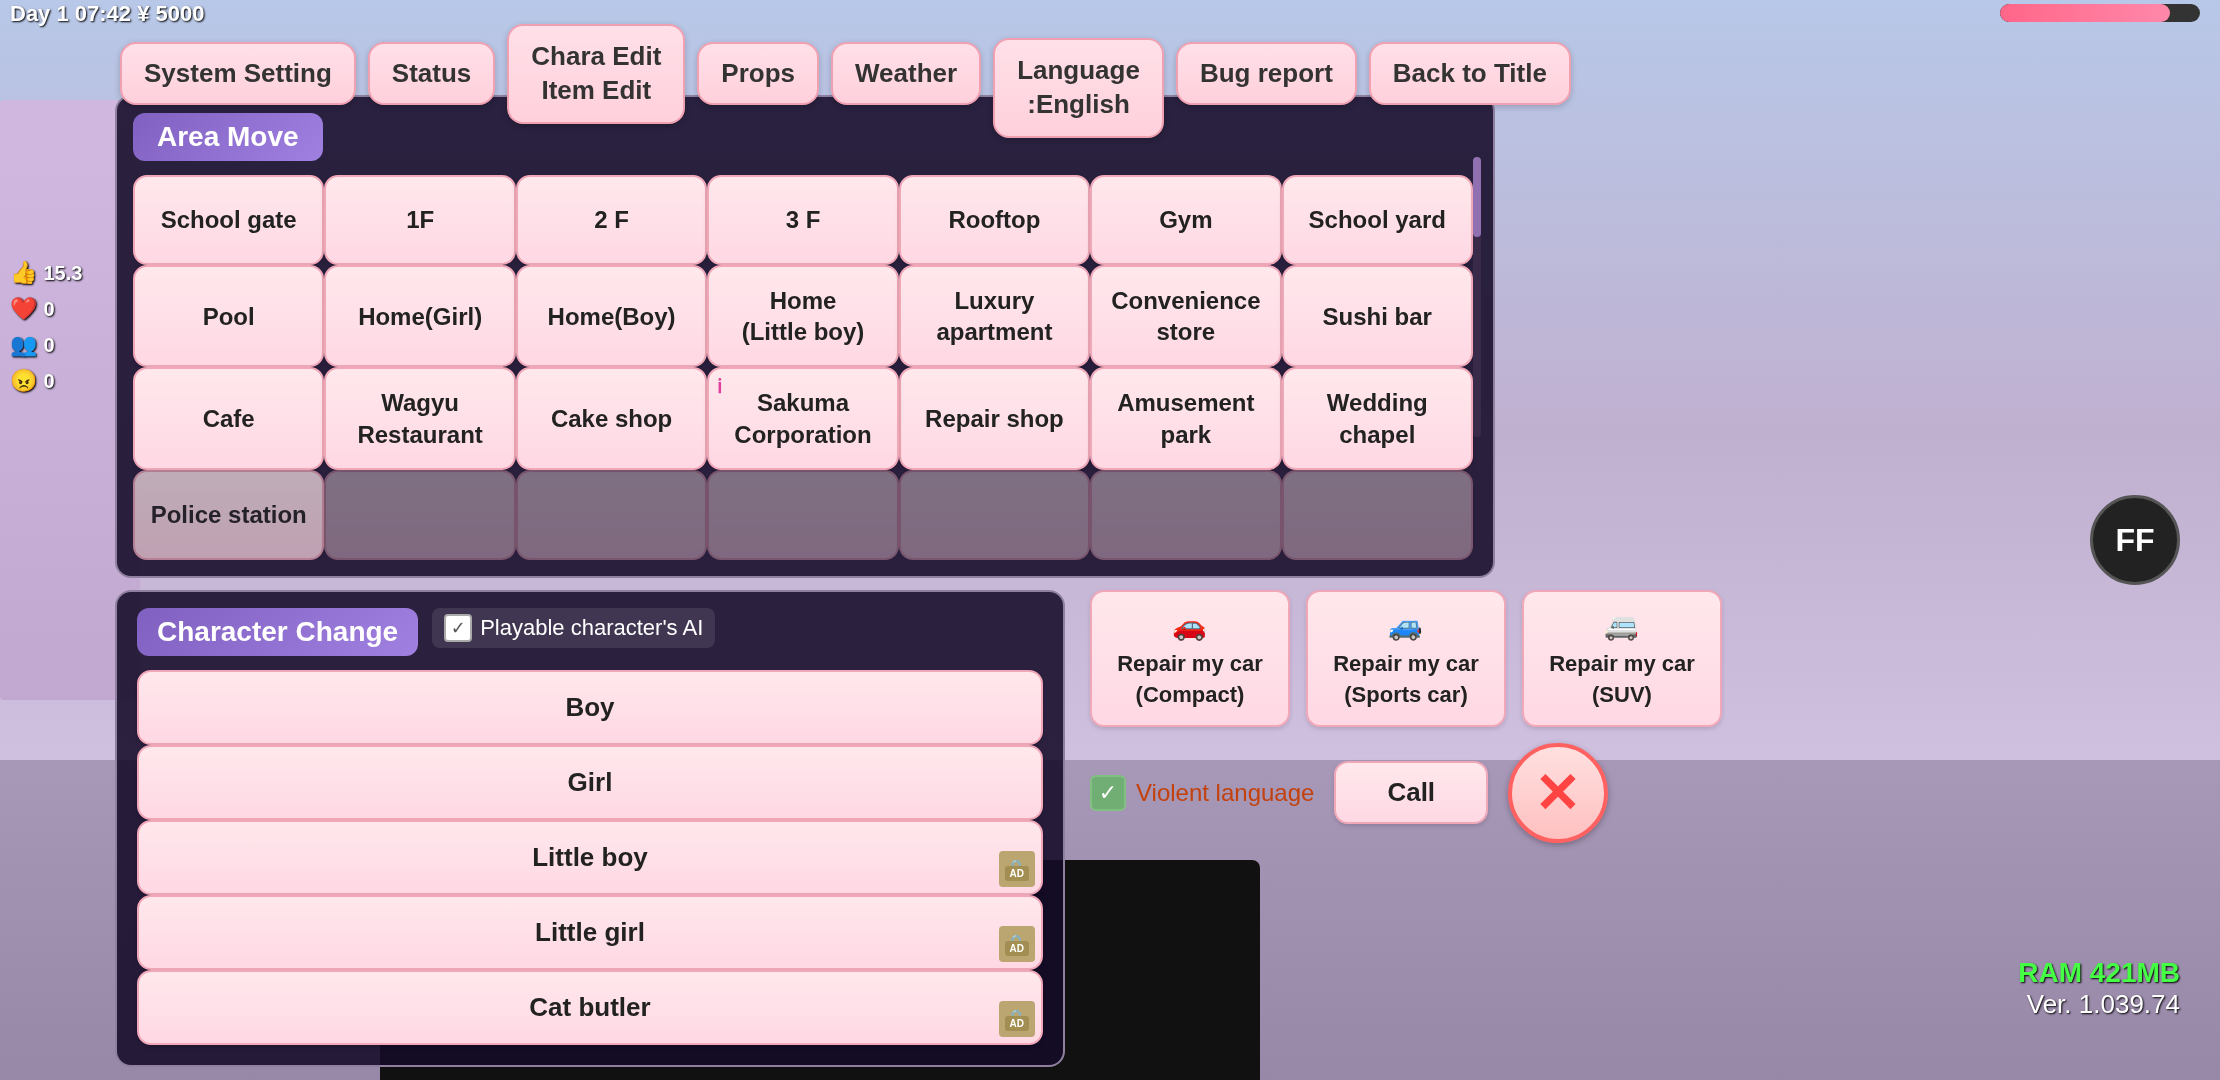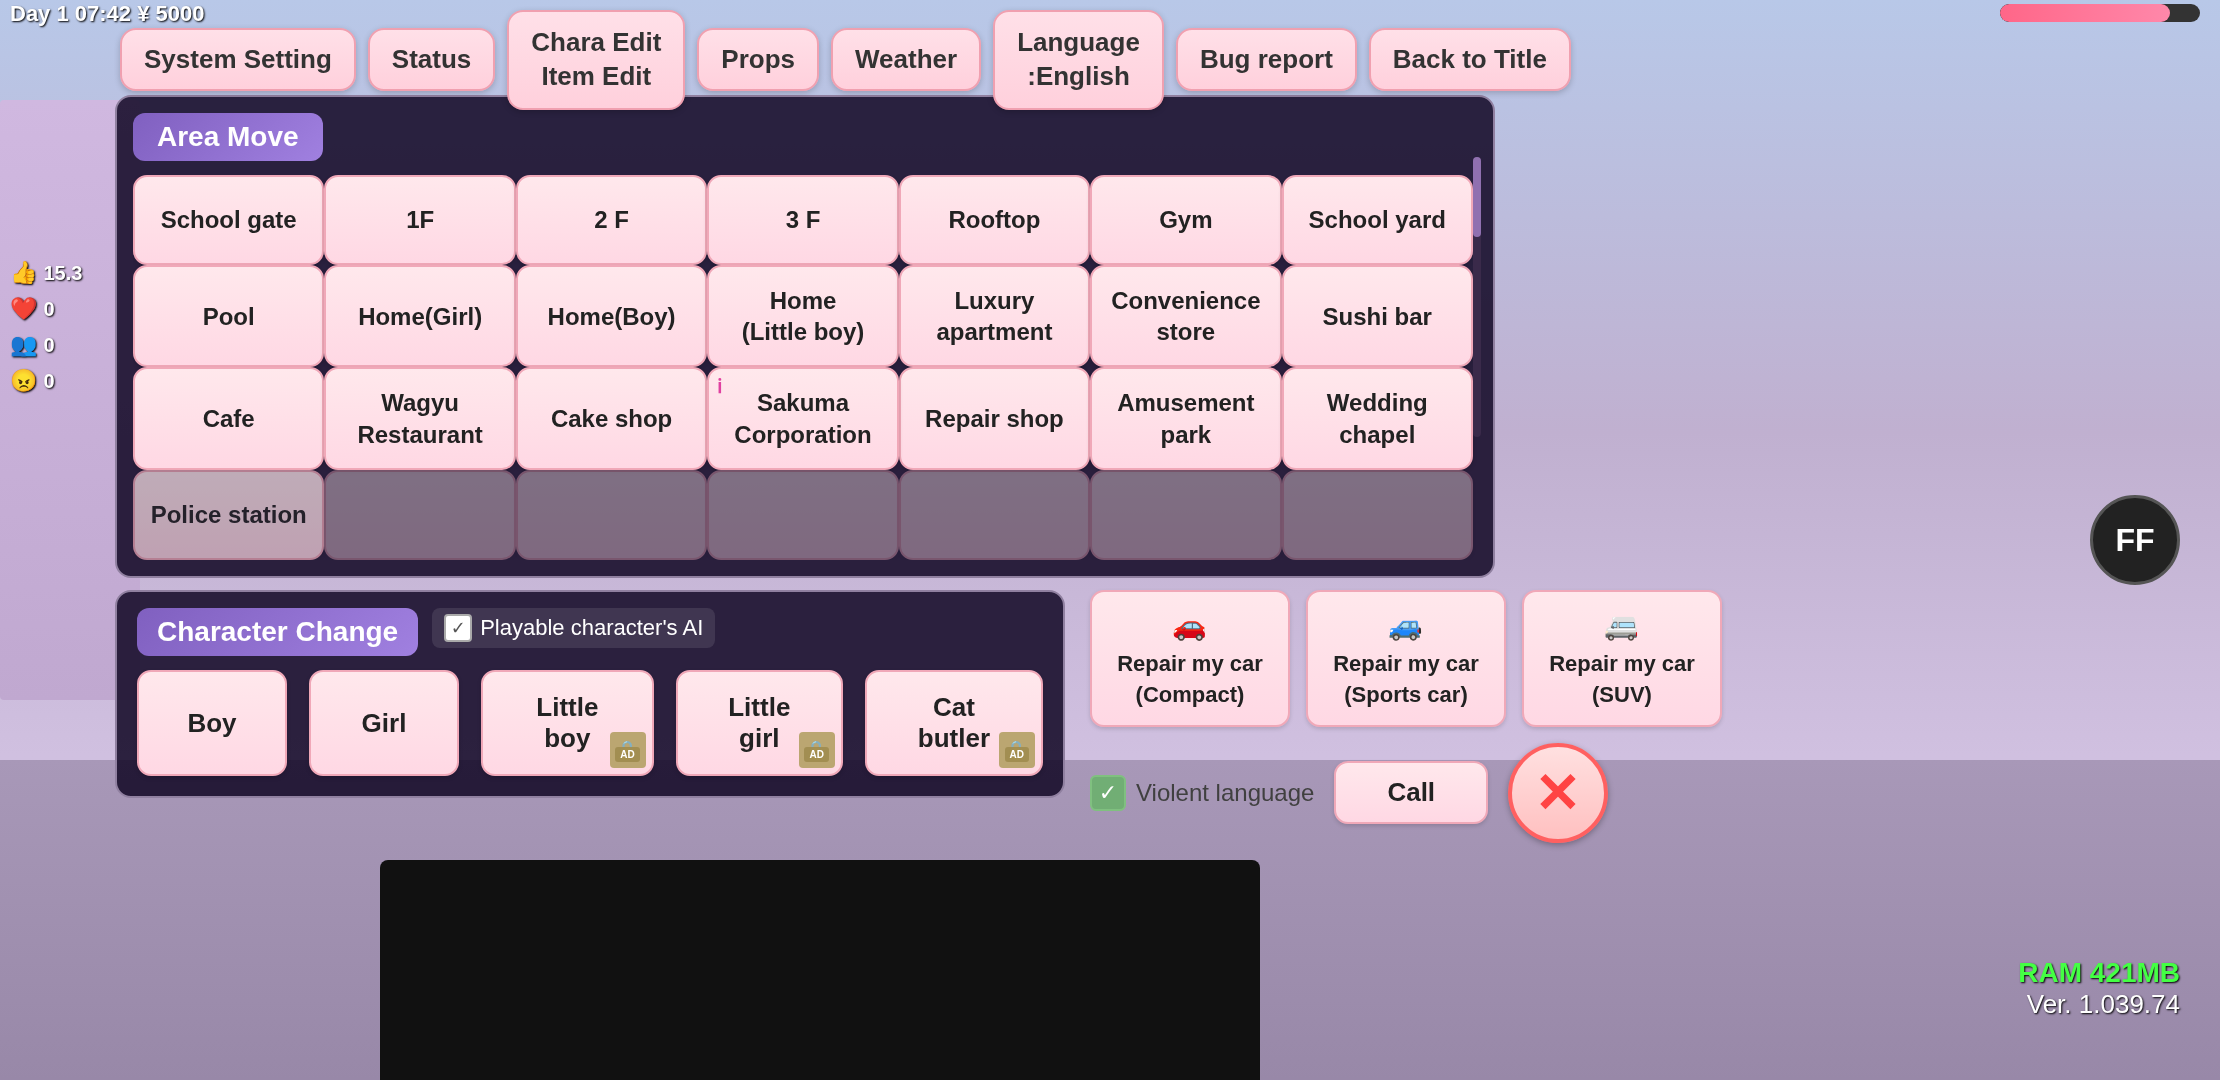--- a/index.html
+++ b/index.html
@@ -219,21 +219,22 @@
       justify-content: center;
       font-size: 18px;
       color: #555;
     }
     .ai-label {
       color: #fff;
       font-size: 22px;
     }
     .char-buttons {
       display: flex;
-      gap: 22px;
+      gap: 0;
+      flex-direction: column;
     }
     .char-btn {
       background: linear-gradient(180deg, #ffe8ec 0%, #ffd8e4 100%);
       border: 2px solid #f0a8b8;
       border-radius: 14px;
       padding: 20px 30px;
       font-size: 26px;
       font-weight: bold;
       color: #222;
       cursor: pointer;
@@ -322,21 +323,21 @@
       background: rgba(100,180,100,0.8);
       border: 2px solid #80c080;
       border-radius: 6px;
       display: flex;
       align-items: center;
       justify-content: center;
       font-size: 22px;
       color: #fff;
     }
     .violent-label {
-      color: #404040;
+      color: #c2410c;
       font-size: 24px;
     }
     .call-btn {
       background: linear-gradient(180deg, #ffe8ec 0%, #ffd8e4 100%);
       border: 2px solid #f0a8b8;
       border-radius: 14px;
       padding: 14px 51px;
       font-size: 26px;
       font-weight: bold;
       color: #222;
@@ -452,21 +453,21 @@
     <div class="health-fill"></div>
   </div>
 </div>
 
 <div class="top-menu">
   <button class="menu-btn">System Setting</button>
   <button class="menu-btn">Status</button>
   <button class="menu-btn" style="line-height:1.3;">Chara Edit<br>Item Edit</button>
   <button class="menu-btn">Props</button>
   <button class="menu-btn">Weather</button>
-  <button class="menu-btn" style="line-height:1.3;">Language<br>:English</button>
+  <button class="menu-btn" style="line-height:1.3;margin-top:28px;">Language<br>:English</button>
   <button class="menu-btn">Bug report</button>
   <button class="menu-btn">Back to Title</button>
 </div>
 
 <div class="side-stats">
   <div class="stat-item">
     <span class="stat-icon">👍</span>
     <span>15.3</span>
   </div>
   <div class="stat-item">

